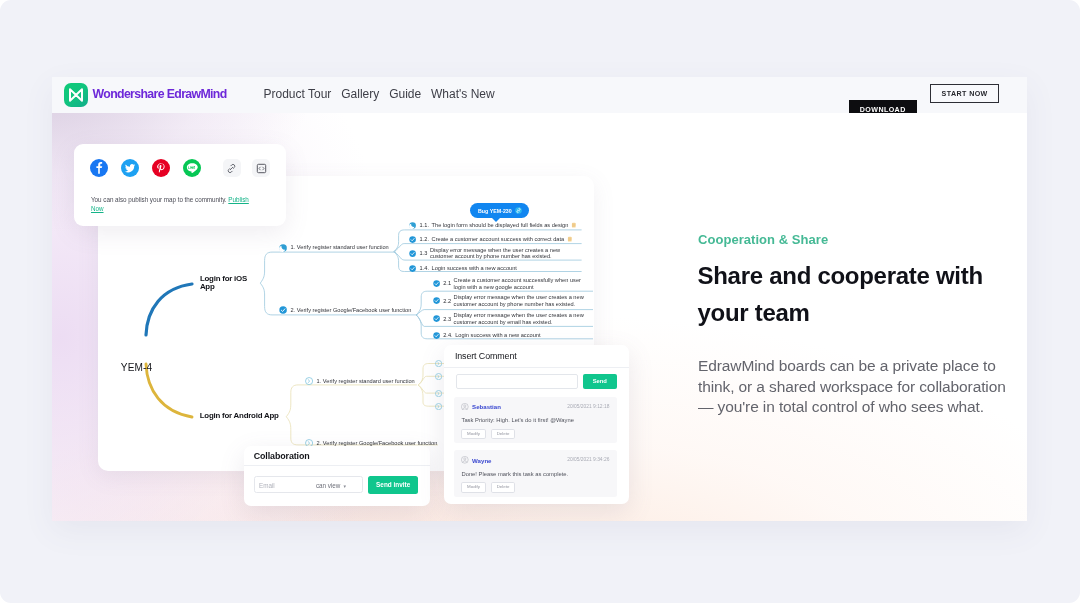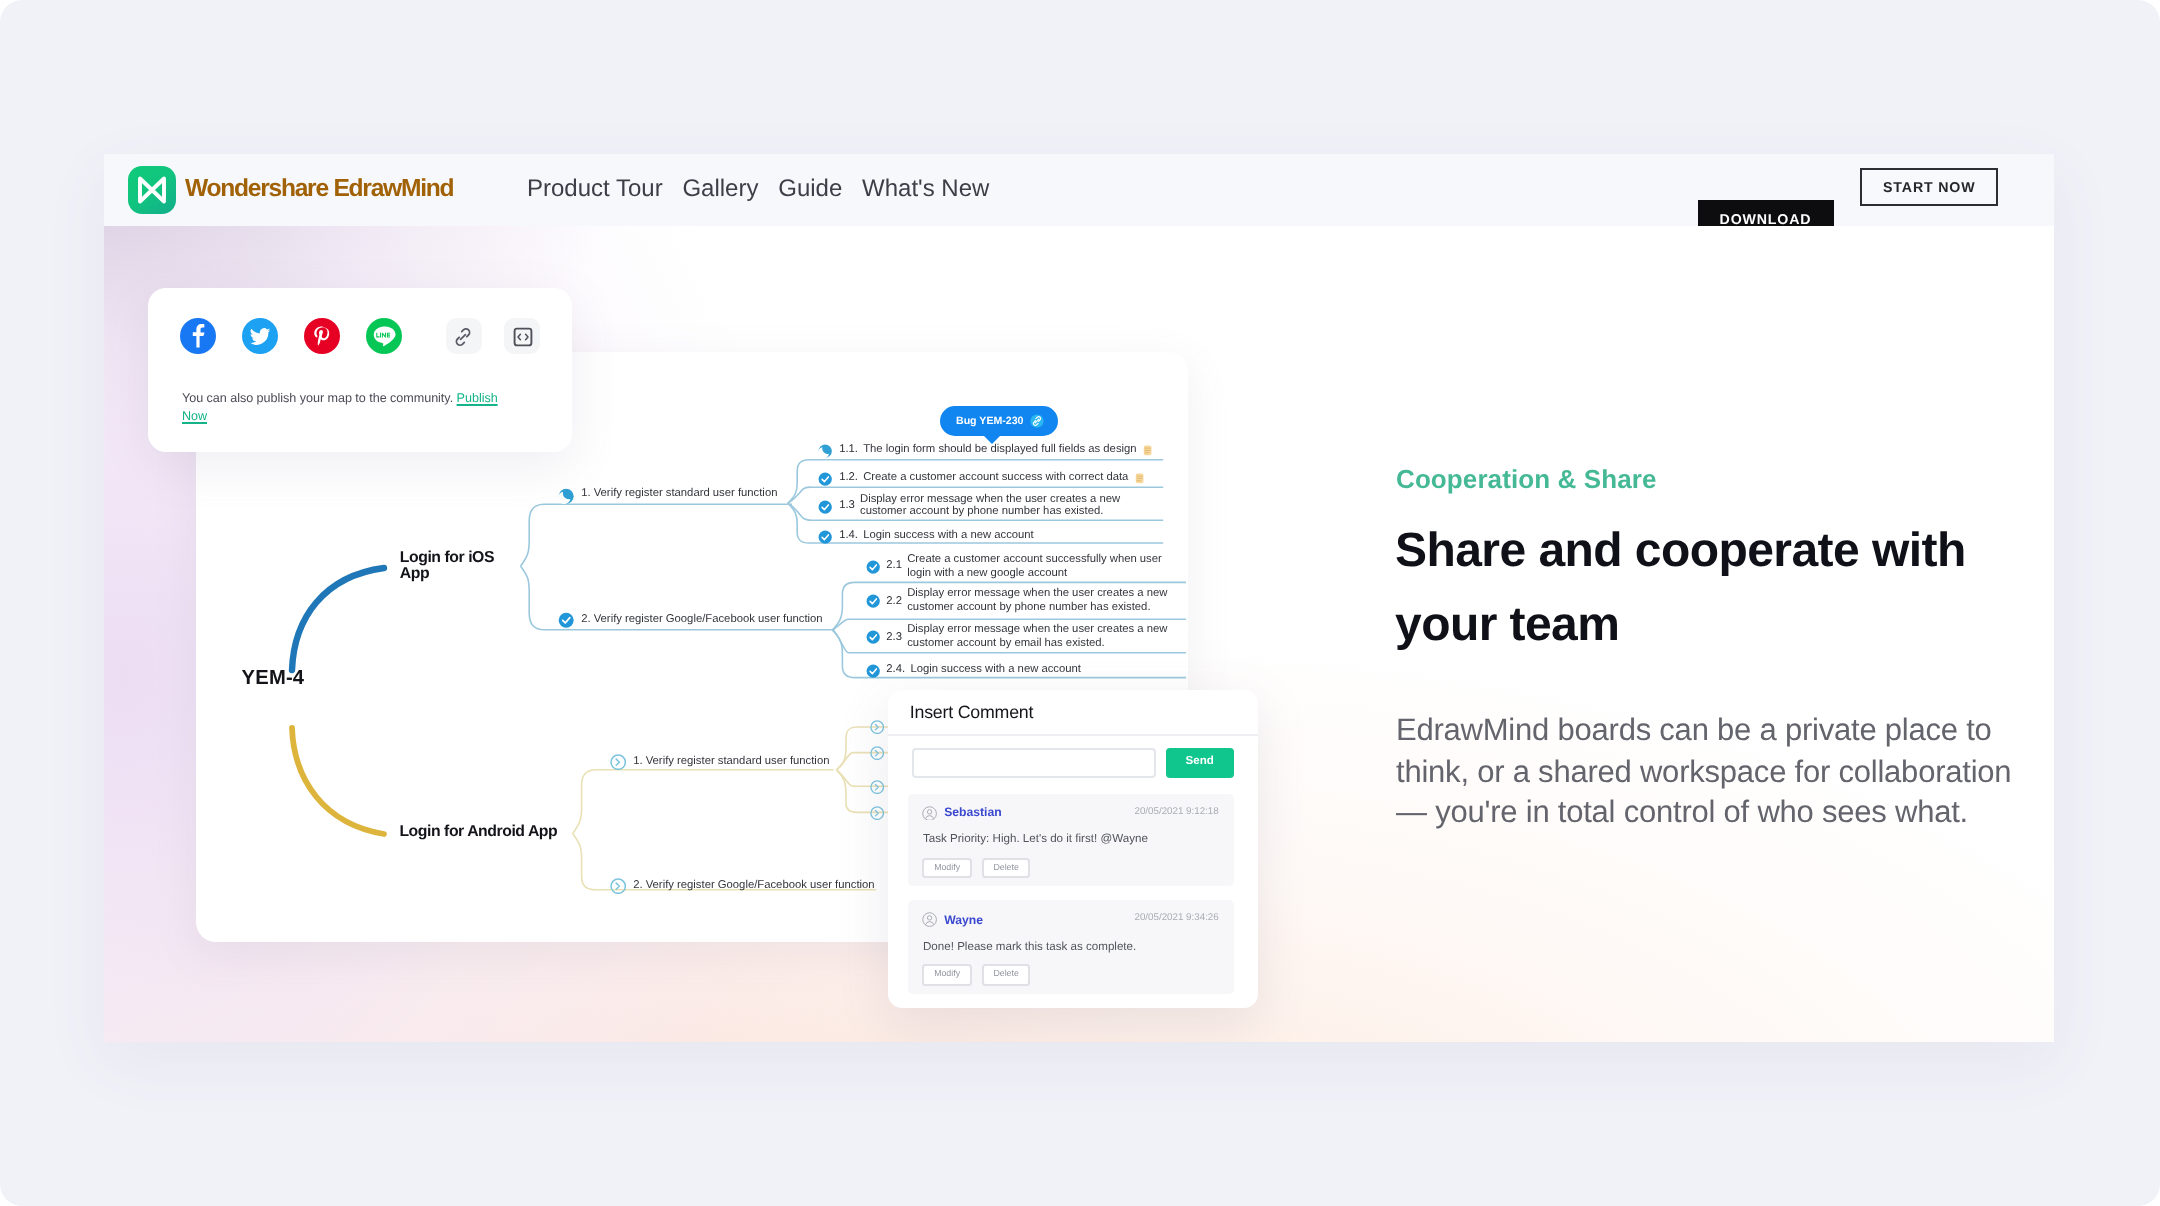--- a/index.html
+++ b/index.html
@@ -11,21 +11,21 @@
   
   .browser{position:absolute;left:52px;top:77px;width:975px;height:444px;
            background:#fff;overflow:hidden;
            box-shadow:0 10px 30px rgba(80,80,130,.07);}
 
   
   .site-header{position:absolute;left:0;top:0;width:975px;height:36px;background:#f7f8fb;}
   .logo-mark{position:absolute;left:12px;top:6px;width:23.5px;height:23.5px;border-radius:7px;
              background:linear-gradient(140deg,#0fcb78 0%,#11c47f 48%,#12ad8b 100%);}
   .logo-mark svg{position:absolute;left:2.5px;top:2.5px;width:18px;height:18px;}
-  .brand{position:absolute;left:40.5px;top:9.5px;font-size:12.3px;font-weight:bold;color:#a16207;
+  .brand{position:absolute;left:40.5px;top:9.5px;font-size:12.3px;font-weight:bold;color:#6d28d9;
          letter-spacing:-.63px;}
   .nav{position:absolute;left:211.5px;top:9.5px;display:flex;}
   .nav span{font-size:12px;color:#3d3e47;letter-spacing:0;}
   .nav span+span{margin-left:9.9px;text-align:center;}
   .btn-download{position:absolute;left:796.8px;top:7.3px;width:67.9px;height:18.9px;background:#0d0d10;
        color:#fff;font-size:7.1px;font-weight:bold;letter-spacing:.42px;
        display:flex;align-items:center;justify-content:center;margin-top:16px;}
   .btn-start{position:absolute;left:878.4px;top:7.3px;width:68.5px;height:18.9px;background:#f8f9fc;
        border:1.25px solid #2d2e35;color:#26272d;font-size:7.1px;font-weight:bold;letter-spacing:.42px;
        display:flex;align-items:center;justify-content:center;box-sizing:border-box;}
@@ -47,21 +47,21 @@
   .headline{position:absolute;left:645.5px;top:145px;width:302px;font-size:24px;font-weight:bold;
             color:#101118;line-height:36.5px;letter-spacing:-.28px;}
   .subcopy{position:absolute;left:646px;top:243px;width:322px;font-size:15.5px;color:#63646c;
            line-height:20.6px;letter-spacing:-.11px;}
 
   
   .board{position:absolute;left:46px;top:63px;width:496px;height:295px;background:#fff;
          border-radius:10px;box-shadow:0 6px 22px rgba(120,110,140,.10);overflow:hidden;}
   .mm-svg{position:absolute;left:0;top:0;}
   
-  .root-label{position:absolute;left:22.8px;top:158px;font-size:10.1px;font-weight:bold;
+  .root-label{position:absolute;left:22.8px;top:186px;font-size:10.1px;font-weight:normal;
               color:#14151a;letter-spacing:.1px;}
   .br-label{position:absolute;font-size:7.9px;font-weight:bold;color:#131419;line-height:8.3px;
             letter-spacing:-.22px;}
 
   
   .node{position:absolute;display:flex;align-items:center;font-size:5.65px;color:#33353b;
         white-space:nowrap;line-height:6.4px;}
   .node .ic{width:7.2px;height:7.2px;flex:none;margin-right:3.2px;position:relative;
             display:flex;align-items:center;}
   .node.big .ic{width:8.2px;height:8.2px;margin-right:3.4px;}
@@ -397,20 +397,29 @@
             <div class="sq-ico">
               <svg width="11" height="11" viewBox="0 0 22 22">
                 <rect x="2.6" y="2.6" width="16.8" height="16.8" rx="2.4" fill="none" stroke="#4e505a" stroke-width="1.9"></rect>
                 <path d="M8.4 8.3 6 11l2.4 2.7M13.6 8.3 16 11l-2.4 2.7" fill="none" stroke="#4e505a" stroke-width="1.5" stroke-linecap="round" stroke-linejoin="round"></path>
               </svg>
             </div>
           </div>
         <div class="share-note"><span>You can also publish your map to the community.</span> <b>Publish Now</b></div>
       </div>
 
+      <div class="collab">
+        <div class="cb-title">Collaboration</div>
+        <div class="cb-rule"></div>
+        <div class="cb-input">
+          <span class="ph">Email</span>
+          <span class="sel">can view</span>
+        </div>
+        <div class="cb-send">Send invite</div>
+      </div>
 
       <div class="comment-panel">
         <div class="cp-title">Insert Comment</div>
         <div class="cp-rule"></div>
         <div class="cp-input"></div>
         <div class="cp-send">Send</div>
       <div class="cmt" style="top: 52px;">
             <span class="av">
               <svg width="7.6" height="7.6" viewBox="0 0 16 16">
                 <circle cx="8" cy="8" r="7.2" fill="none" stroke="#a6a8b3" stroke-width="1"></circle>

